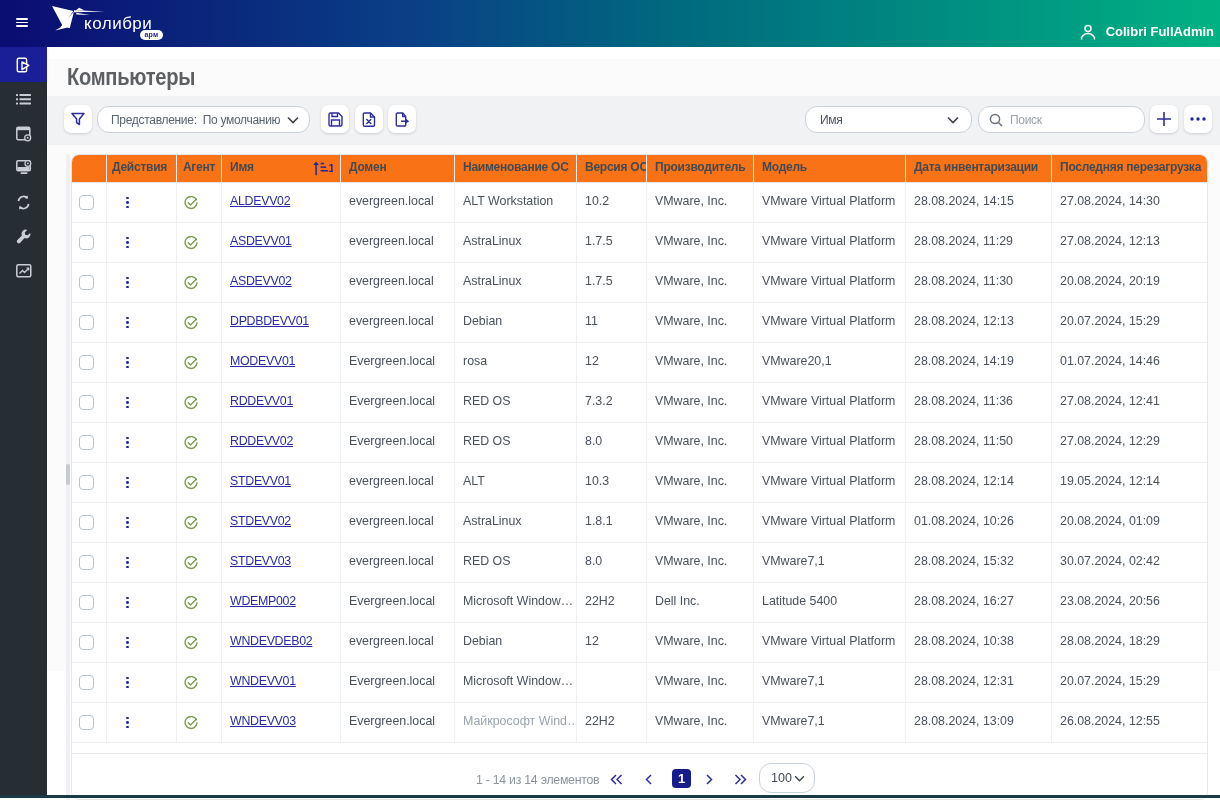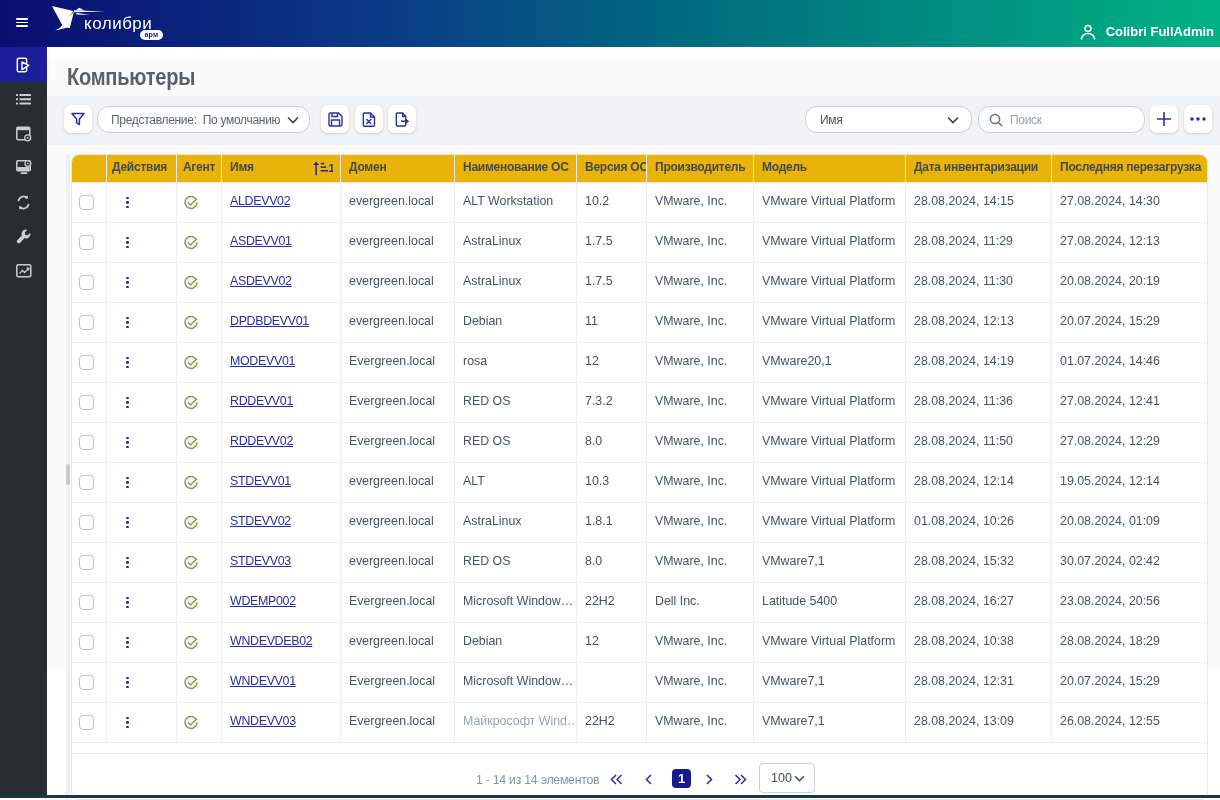--- a/index.html
+++ b/index.html
@@ -28,39 +28,39 @@
 .tbtn{position:absolute;width:28px;height:28px;background:#fff;border-radius:7px;
 box-shadow:0 1px 2.5px rgba(40,40,60,.18);display:flex;align-items:center;justify-content:center}
 .selbox{position:absolute;height:27px;background:#fff;border:1px solid #c8d1da;border-radius:12px;
 display:flex;align-items:center;font-size:12px;color:#5a6570;letter-spacing:-0.3px}
 
 .panel{position:absolute;left:24px;top:95px;width:1137px;height:646px;background:#fff;
 border:1px solid #e4e7ea;border-radius:8px;overflow:hidden}
 .scrollv{position:absolute;left:19px;top:95px;width:4px;height:646px;background:#eef0f3;border-radius:2px}
 .scrollv i{position:absolute;left:0;top:310px;width:4px;height:21px;background:#c7cbd1;border-radius:2px;display:block}
 table{border-collapse:separate;border-spacing:0;table-layout:fixed;width:1135px}
-th{height:28px;letter-spacing:-0.25px;background:#eab308;font-size:12px;font-weight:bold;color:#424a53;text-align:left;
+th{height:28px;letter-spacing:-0.25px;background:#f97316;font-size:12px;font-weight:bold;color:#424a53;text-align:left;
 padding:0 0 3px 8px;border-bottom:1px solid #e3e6ea;border-right:1px solid #edeff2;white-space:nowrap;overflow:hidden}
 th.cc{text-align:center;padding:0 0 3px 0}
 th{position:relative}
 th:last-child{border-right:none}
 td{height:40px;font-size:12.4px;color:#4a525c;padding:0 4px 3px 8px;border-bottom:1px solid #edeff2;
 border-right:1px solid #edeff2;white-space:nowrap;overflow:hidden}
 td:last-child{border-right:none}
 td.dim{color:#9ba3ad}
 td a{color:#282ca6;text-decoration:underline;letter-spacing:-0.3px}
 .c-chk,.c-act,.c-ag{padding:0}
 .chk{display:block;width:15px;height:15px;border:1.5px solid #bac3cd;border-radius:4px;margin-left:7px;background:#fff}
 .dots{display:flex;flex-direction:column;gap:1.8px;margin-left:19px;width:3px}
 .dots i{width:2.8px;height:2.8px;border-radius:50%;background:#23279e}
 .agent{display:block;margin-left:7px}
 .pagetext{position:absolute;color:#8b939d;font-size:12.3px;letter-spacing:-0.25px}
 .pcur{position:absolute;width:19px;height:19px;background:#161b8e;border-radius:4px;color:#fff;
 font-size:13px;font-weight:bold;display:flex;align-items:center;justify-content:center}
-.psel{position:absolute;width:56px;height:30px;border:1px solid #c9d2dc;border-radius:4px;background:#fff;
+.psel{position:absolute;width:56px;height:30px;border:1px solid #c9d2dc;border-radius:12px;background:#fff;
 display:flex;align-items:center;font-size:12.5px;color:#424a53}
 .botline{position:absolute;left:0;top:795px;width:1220px;height:3px;background:#173a46}
 </style></head>
 <body>
 <div class="topbar">
  <div class="burger">
       <i></i>
       <i></i>
       <i></i>
     </div>

